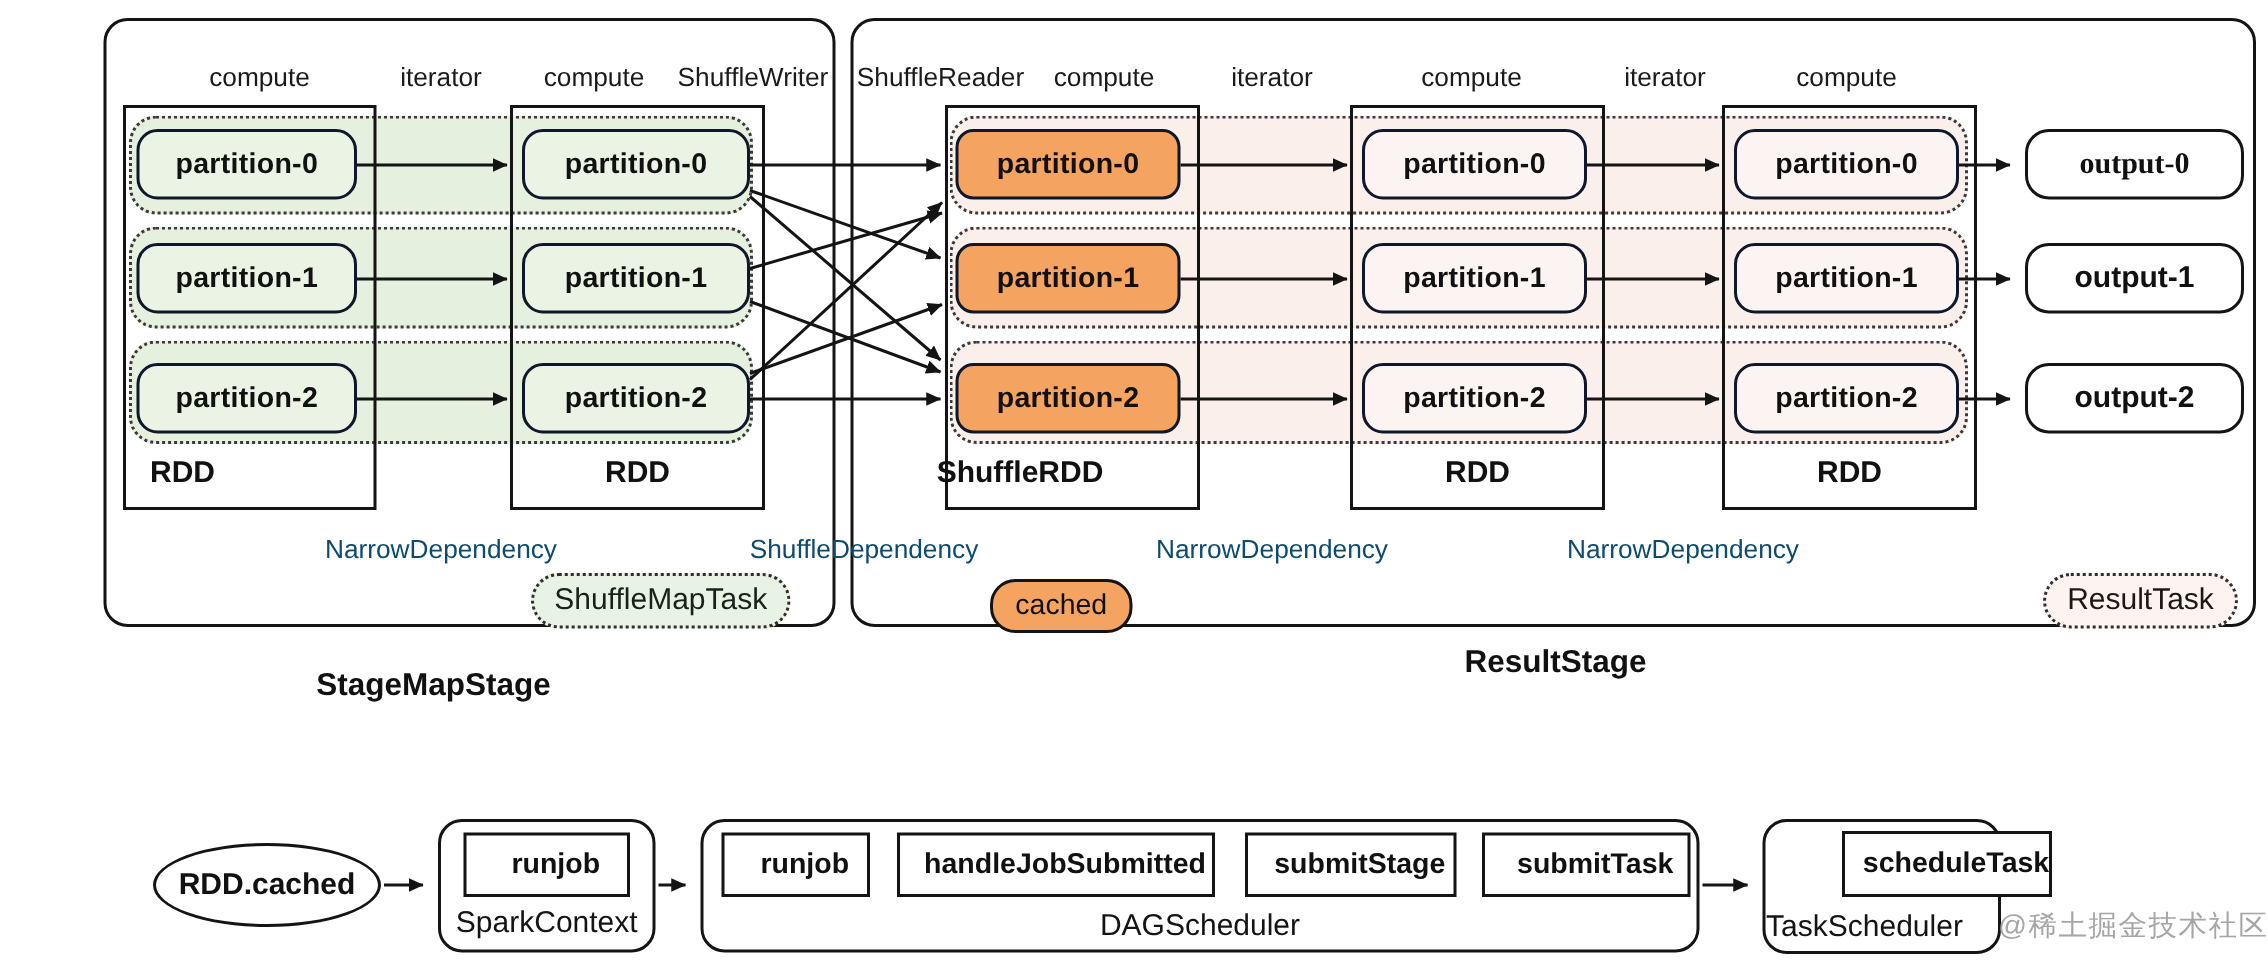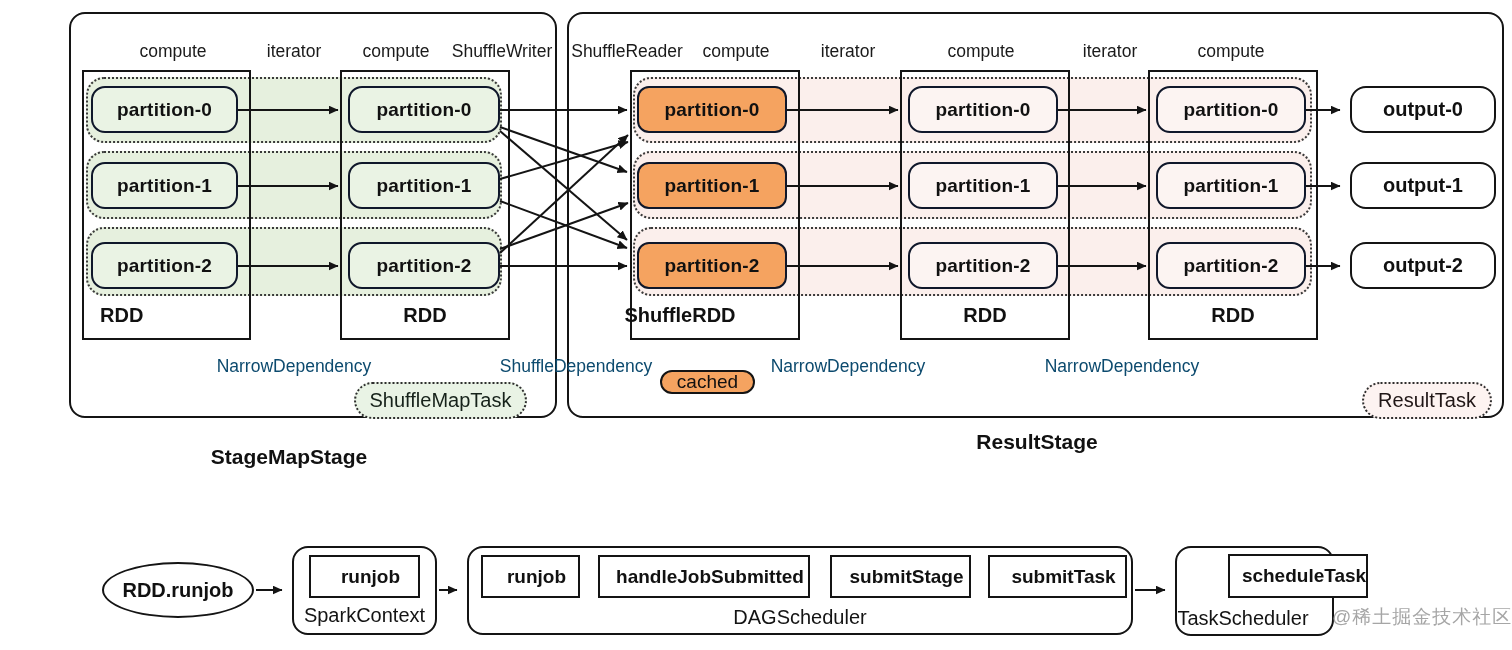--- a/index.html
+++ b/index.html
@@ -103,37 +103,37 @@
   <div class="abs part orange" style="left:637px;top:242px;width:150px;height:47px;">partition-2</div>
 
   <div class="abs part pink" style="left:908px;top:86px;width:150px;height:47px;">partition-0</div>
   <div class="abs part pink" style="left:908px;top:162px;width:150px;height:47px;">partition-1</div>
   <div class="abs part pink" style="left:908px;top:242px;width:150px;height:47px;">partition-2</div>
 
   <div class="abs part pink" style="left:1156px;top:86px;width:150px;height:47px;">partition-0</div>
   <div class="abs part pink" style="left:1156px;top:162px;width:150px;height:47px;">partition-1</div>
   <div class="abs part pink" style="left:1156px;top:242px;width:150px;height:47px;">partition-2</div>
 
-  <div class="abs outbox" style="left:1350px;top:86px;width:146px;height:47px;">output-0</div>
+  <div class="abs outbox" style="left:1350px;top:86px;width:146px;height:47px;font-family:Liberation Serif, serif;">output-0</div>
   <div class="abs outbox" style="left:1350px;top:162px;width:146px;height:47px;">output-1</div>
   <div class="abs outbox" style="left:1350px;top:242px;width:146px;height:47px;">output-2</div>
 
   <div class="txt deplabel" style="left:194px;">NarrowDependency</div>
   <div class="txt deplabel" style="left:476px;">ShuffleDependency</div>
   <div class="txt deplabel" style="left:748px;">NarrowDependency</div>
   <div class="txt deplabel" style="left:1022px;">NarrowDependency</div>
 
   <div class="abs badge dotted-green" style="left:354px;top:382px;width:173px;height:37px;">ShuffleMapTask</div>
-  <div class="abs badge solid-orange" style="left:660px;top:370px;width:95px;height:24px;">cached</div>
+  <div class="abs badge solid-orange" style="left:660px;top:386px;width:95px;height:36px;">cached</div>
   <div class="abs badge dotted-pink" style="left:1362px;top:382px;width:130px;height:37px;">ResultTask</div>
 
   <div class="txt title" style="left:139px;top:445px;width:300px;">StageMapStage</div>
   <div class="txt title" style="left:887px;top:430px;width:300px;">ResultStage</div>
 
-  <div class="abs ellipse" style="left:102px;top:562px;width:152px;height:56px;">RDD.runjob</div>
+  <div class="abs ellipse" style="left:102px;top:562px;width:152px;height:56px;">RDD.cached</div>
 
   <div class="abs flowbox" style="left:292px;top:546px;width:145px;height:89px;"></div>
   <div class="abs method" style="left:309px;top:555px;width:111px;height:43px;">runjob</div>
   <div class="txt flowlabel" style="left:292px;top:604px;width:145px;">SparkContext</div>
 
   <div class="abs flowbox" style="left:467px;top:546px;width:666px;height:89px;"></div>
   <div class="abs method" style="left:481px;top:555px;width:99px;height:43px;">runjob</div>
   <div class="abs method" style="left:598px;top:555px;width:212px;height:43px;">handleJobSubmitted</div>
   <div class="abs method" style="left:830px;top:555px;width:141px;height:43px;">submitStage</div>
   <div class="abs method" style="left:988px;top:555px;width:139px;height:43px;">submitTask</div>

